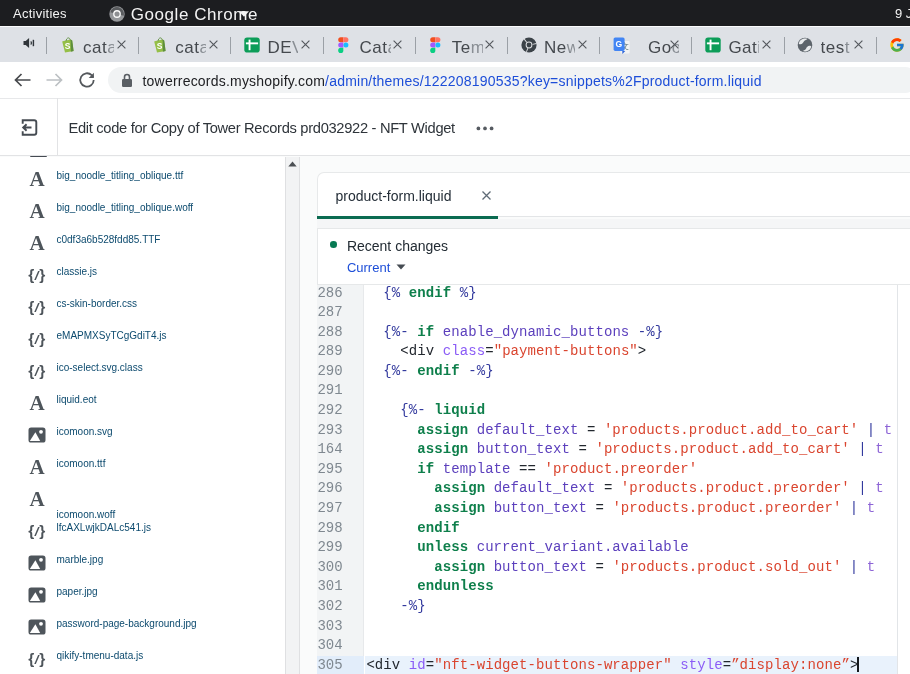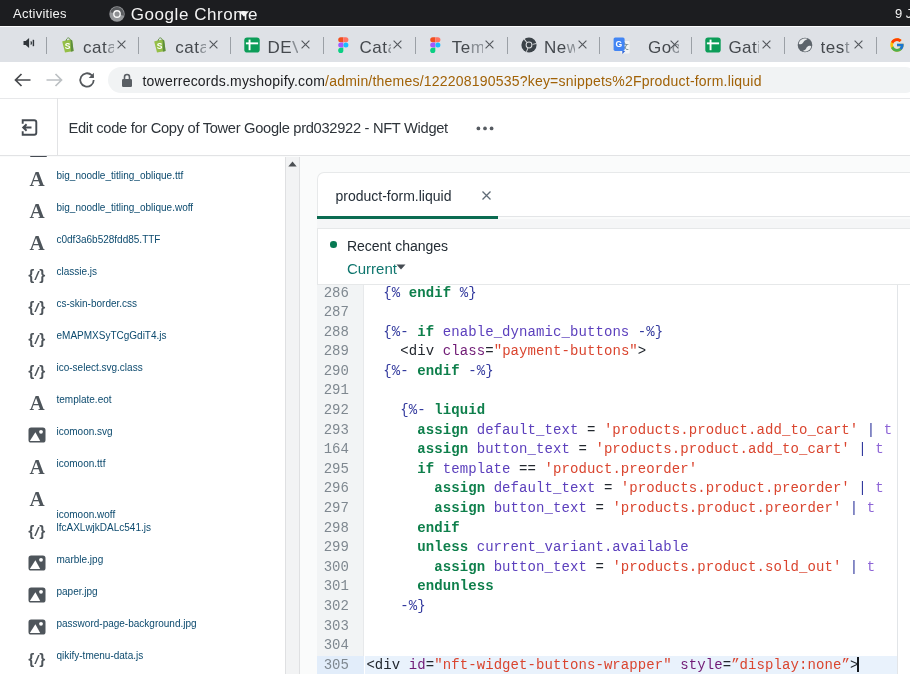--- a/index.html
+++ b/index.html
@@ -8,48 +8,48 @@
 .act{position:absolute;left:13px;top:5.5px;font-size:13px;letter-spacing:.25px;color:#f4f4f4}
 .gc{position:absolute;left:130.8px;top:5px;font-size:17px;letter-spacing:.55px;color:#f4f4f4}
 .clock{position:absolute;left:895px;top:5.5px;font-size:13px;color:#f4f4f4;white-space:nowrap}
 #tstrip{position:absolute;left:0;top:27px;width:910px;height:35px;background:#dee1e6}
 .tsep{position:absolute;top:37px;width:1px;height:17px;background:#9ba0a6}
 .ttitle{position:absolute;top:37.7px;font-size:17px;letter-spacing:0.5px;color:#45494e;white-space:nowrap;width:31px;overflow:hidden}
 .tfade{color:#898e94}
 #tbar{position:absolute;left:0;top:62px;width:910px;height:36px;background:#fff}
 #obox{position:absolute;left:108px;top:66.9px;width:810px;height:26.6px;border-radius:13.3px;background:#f1f3f4}
 #urltxt{position:absolute;left:142.5px;top:72.5px;font-size:14px;color:#202124;letter-spacing:0.21px;white-space:nowrap}
-#urltxt .gray{color:#a16207}
+#urltxt .gray{color:#1d4ed8}
 #phead{position:absolute;left:0;top:98px;width:910px;height:58.3px;background:#fff;border-top:1px solid #e7e8ea;border-bottom:1px solid #e2e3e5}
 .vline{position:absolute;left:56.6px;top:98px;width:1px;height:57px;background:#e2e3e5}
 .ptitle{position:absolute;left:68.5px;top:119.5px;font-size:14.7px;letter-spacing:-0.31px;color:#2e343a}
 #sidebar{position:absolute;left:0;top:157.2px;width:285px;height:517px;background:#fff}
 .fico{position:absolute;left:27px;width:20px;text-align:center;font-family:"Liberation Serif",serif;font-weight:bold;font-size:21px;color:#4e555b;line-height:26px}
 .cico{position:absolute;left:26px;width:22px;text-align:center;font-size:15.5px;font-weight:bold;color:#4e555b;letter-spacing:0.5px;line-height:22px}
 .cslash{font-size:13.5px;font-style:italic}
 .iico{position:absolute;left:28px}
 .fname{position:absolute;left:56.5px;font-size:10px;color:#0c4a6e}
 #sscroll{position:absolute;left:285px;top:157.2px;width:15.4px;height:517px;background:#f2f3f4;border-left:1px solid #dfe0e2;border-right:1px solid #dfe0e2}
 #tabrow{position:absolute;left:317.4px;top:172px;width:592.6px;height:44.4px;background:#fff;border:1px solid #e7e9ea;border-bottom:none;border-right:none;border-top-left-radius:7px}
 #tablbl{position:absolute;left:335.5px;top:188px;font-size:14px;color:#242e38}
 #greenline{position:absolute;left:317.4px;top:216.2px;width:180.8px;height:2.9px;background:#0b6b51}
 #tabborder{position:absolute;left:498.2px;top:216.4px;width:411.8px;height:1px;background:#e3e5e7}
 #rpanel{position:absolute;left:317.4px;top:228.2px;width:592.6px;height:56.6px;background:#fff;border:1px solid #e6e8e9;border-right:none}
 .rtxt{position:absolute;left:346.9px;top:237.7px;font-size:14px;color:#222b33}
 .rdot{position:absolute;left:330.3px;top:241.4px;width:6.6px;height:6.6px;border-radius:50%;background:#077a53}
-.rcur{position:absolute;left:346.9px;top:260.2px;font-size:15px;color:#0f766e}
+.rcur{position:absolute;left:346.9px;top:260.2px;font-size:13px;color:#1d4ed8}
 #codearea{position:absolute;left:317.4px;top:284.8px;width:592.6px;height:389.2px;background:#fff;border-left:1px solid #e7e9ea}
 #gutter{position:absolute;left:317.4px;top:284.8px;width:46.2px;height:389.2px;background:#f2f4f5;border-right:1px solid #e7e9eb}
 #galband{position:absolute;left:317.4px;top:655.9px;width:46.2px;height:18.1px;background:#e2edfa}
-#gutnums{position:absolute;left:317.4px;top:283.5px;width:31.7px;text-align:right;font-family:"Liberation Mono",monospace;font-size:14px;line-height:19.6px;color:#7f8890;letter-spacing:0.08px}
+#gutnums{position:absolute;left:317.4px;top:283.5px;width:31.7px;font-family:"Liberation Mono",monospace;font-size:14px;line-height:19.6px;color:#7f8890;letter-spacing:0.08px}
 #alband{position:absolute;left:364.6px;top:655.9px;width:532.4px;height:18.1px;background:#e9f2fc}
 #codelines{position:absolute;left:366.4px;top:283.5px;width:530.6px;font-family:"Liberation Mono",monospace;font-size:14px;line-height:19.6px;letter-spacing:0.08px;white-space:pre;overflow:hidden}
 #codelines div{height:19.6px}
 #gutnums div{height:19.6px}
-.cp{color:#22272e}.ck{color:#0e7f4b;font-weight:bold}.cd{color:#333a9e}.cv{color:#5c40bd}.cs{color:#da452f}.ca{color:#701a75}.cf{color:#8d64d6}.co{color:#22272e}
+.cp{color:#22272e}.ck{color:#0e7f4b;font-weight:bold}.cd{color:#333a9e}.cv{color:#5c40bd}.cs{color:#da452f}.ca{color:#8b5cf6}.cf{color:#8d64d6}.co{color:#22272e}
 #cursor{position:absolute;left:857.4px;top:657.3px;width:2px;height:15px;background:#14181c}
 #vline897{position:absolute;left:897px;top:284.8px;width:1px;height:389.2px;background:#e2e5e8}
 </style></head>
 <body>
 <div id="ubar"></div>
 <div class="abs" style="left:0;top:26px;width:910px;height:1px;background:#fbfcfd"></div>
 <span class="act">Activities</span>
 <svg class="abs" style="left:109px;top:5.5px" width="16" height="16" viewBox="0 0 16 16">
     <circle cx="8" cy="8" r="7.7" fill="#95979a"></circle>
     <path d="M1.1 8 a6.9 6.9 0 0 1 13.8 0 Z" fill="#5a5c5f" transform="rotate(14 8 8)"></path>
@@ -191,21 +191,21 @@
     <rect x="1" y="6" width="10" height="8" rx="1.2" fill="#5a5f64"></rect>
     <path d="M3.5 6 V4 a2.5 2.5 0 0 1 5 0 V6" stroke="#5a5f64" stroke-width="1.6" fill="none"></path>
   </svg>
 <span id="urltxt">towerrecords.myshopify.com<span class="gray">/admin/themes/122208190535?key=snippets%2Fproduct-form.liquid</span></span>
 <div id="phead"></div>
 <svg class="abs" style="left:19.5px;top:118px" width="19" height="19" viewBox="0 0 19 19">
     <path d="M5.8 2.2 H14.2 A2.1 2.1 0 0 1 16.3 4.3 V14.7 A2.1 2.1 0 0 1 14.2 16.8 H5.8 M2.7 5.8 V2.2 H6.3 M2.7 13.2 V16.8 H6.3" stroke="#454b52" stroke-width="1.9" fill="none"></path>
     <path d="M11.5 9.5 H3.4 M6.6 6.2 L3.2 9.5 L6.6 12.8" stroke="#454b52" stroke-width="1.9" fill="none"></path>
   </svg>
 <div class="vline"></div>
-<span class="ptitle">Edit code for Copy of Tower Google prd032922 - NFT Widget</span>
+<span class="ptitle">Edit code for Copy of Tower Records prd032922 - NFT Widget</span>
 <svg class="abs" style="left:476px;top:125.8px" width="21" height="5" viewBox="0 0 21 5">
     <circle cx="2.4" cy="2.4" r="1.85" fill="#565b61"></circle>
     <circle cx="9.0" cy="2.4" r="1.85" fill="#565b61"></circle>
     <circle cx="15.6" cy="2.4" r="1.85" fill="#565b61"></circle>
   </svg>
 <div id="sidebar"></div>
 <span class="fico" style="top:165.8px">A</span>
 <span class="fname" style="top:170.3px">big_noodle_titling_oblique.ttf</span>
 <span class="fico" style="top:197.8px">A</span>
 <span class="fname" style="top:202.3px">big_noodle_titling_oblique.woff</span>
@@ -213,21 +213,21 @@
 <span class="fname" style="top:234.3px">c0df3a6b528fdd85.TTF</span>
 <span class="cico" style="top:263.8px">{<span class="cslash">/</span>}</span>
 <span class="fname" style="top:266.3px">classie.js</span>
 <span class="cico" style="top:295.8px">{<span class="cslash">/</span>}</span>
 <span class="fname" style="top:298.3px">cs-skin-border.css</span>
 <span class="cico" style="top:327.8px">{<span class="cslash">/</span>}</span>
 <span class="fname" style="top:330.3px">eMAPMXSyTCgGdiT4.js</span>
 <span class="cico" style="top:359.8px">{<span class="cslash">/</span>}</span>
 <span class="fname" style="top:362.3px">ico-select.svg.class</span>
 <span class="fico" style="top:389.8px">A</span>
-<span class="fname" style="top:394.3px">template.eot</span>
+<span class="fname" style="top:394.3px">liquid.eot</span>
 <span class="iico" style="top:426.8px"><svg width="18" height="16" viewBox="0 0 18 16">
       <rect x="0.5" y="0.5" width="17" height="15" rx="2.6" fill="#4e555b"></rect>
       <circle cx="13" cy="4.8" r="1.9" fill="#fff"></circle>
       <path d="M1.8 14 L7.4 5.2 L12.2 14 Z" fill="#fff"></path>
     </svg></span>
 <span class="fname" style="top:426.3px">icomoon.svg</span>
 <span class="fico" style="top:453.8px">A</span>
 <span class="fname" style="top:458.3px">icomoon.ttf</span>
 <span class="fico" style="top:485.8px">A</span>
 <span class="fname" style="top:509px">icomoon.woff</span>

